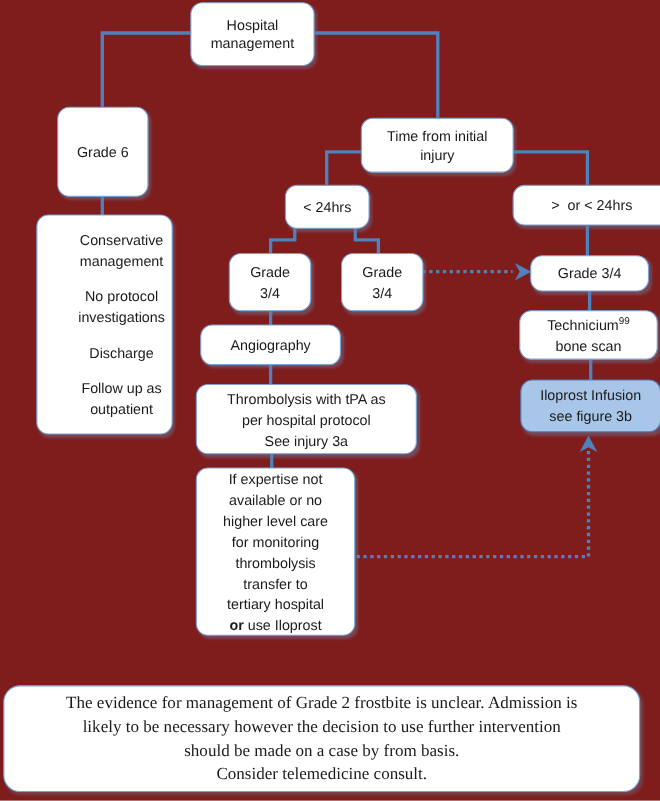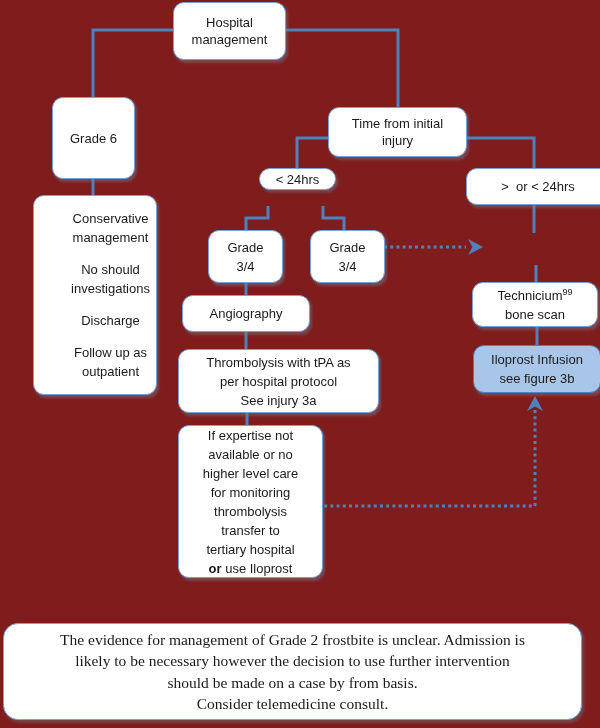--- a/index.html
+++ b/index.html
@@ -54,21 +54,21 @@
   .para-box .para { margin: 0 0 13px 0; line-height: 19px; }
   .para-box .para:last-child { margin-bottom: 0; }
   sup.iso { font-size: 9px; vertical-align: super; line-height: 0; }
   b.bold-or { font-weight: bold; }
 
   
   #n-hospital     { left: 173px; top: 2px;   width: 113px; height: 58px; }
   #n-grade1       { left: 52px;  top: 97px;  width: 83px;  height: 82px; }
   #n-conservative { left: 33px;  top: 195px; width: 124px; height: 200px; padding-left: 37px; }
   #n-time         { left: 328px; top: 107px; width: 139px; height: 50px; }
-  #n-lt24         { left: 259px; top: 168px; width: 77px;  height: 22px; }
+  #n-lt24         { left: 259px; top: 168px; width: 77px;  height: 40px; }
   #n-gtlt24       { left: 466px; top: 168px; width: 144px; height: 37px; }
   #n-grade34a     { left: 208px; top: 230px; width: 75px;  height: 53px; }
   #n-grade34b     { left: 310px; top: 230px; width: 75px;  height: 53px; }
   #n-grade34c     { left: 482px; top: 232px; width: 108px; height: 33px; }
   #n-technicium   { left: 472px; top: 282px; width: 126px; height: 45px; }
   #n-iloprost     { left: 473px; top: 345px; width: 128px; height: 48px; }
   #n-angiography  { left: 182px; top: 295px; width: 128px; height: 37px; }
   #n-thrombolysis { left: 178px; top: 349px; width: 201px; height: 64px; }
   #n-expertise    { left: 178px; top: 425px; width: 145px; height: 153px; }
   #n-note {
@@ -108,21 +108,21 @@
   <div class="node" id="n-hospital">
     <span class="label">Hospital management</span>
   </div>
 
   <div class="node" id="n-grade1">
     <span class="label">Grade 6</span>
   </div>
 
   <div class="node para-box" id="n-conservative">
     <div class="para">Conservative management</div>
-    <div class="para">No should investigations</div>
+    <div class="para">No protocol investigations</div>
     <div class="para">Discharge</div>
     <div class="para">Follow up as outpatient</div>
   </div>
 
   <div class="node" id="n-time">
     <span class="label">Time from initial injury</span>
   </div>
 
   <div class="node" id="n-lt24">
     <span class="label">&lt; 24hrs</span>
@@ -135,20 +135,23 @@
   <div class="node" id="n-grade34a">
     <div class="line">Grade</div>
     <div class="line">3/4</div>
   </div>
 
   <div class="node" id="n-grade34b">
     <div class="line">Grade</div>
     <div class="line">3/4</div>
   </div>
 
+  <div class="node" id="n-grade34c">
+    <span class="label">Grade 3/4</span>
+  </div>
 
   <div class="node" id="n-technicium">
     <div class="line"><span>Technicium</span><sup class="iso">99</sup></div>
     <div class="line">bone scan</div>
   </div>
 
   <div class="node filled" id="n-iloprost">
     <div class="line">Iloprost Infusion</div>
     <div class="line">see figure 3b</div>
   </div>

